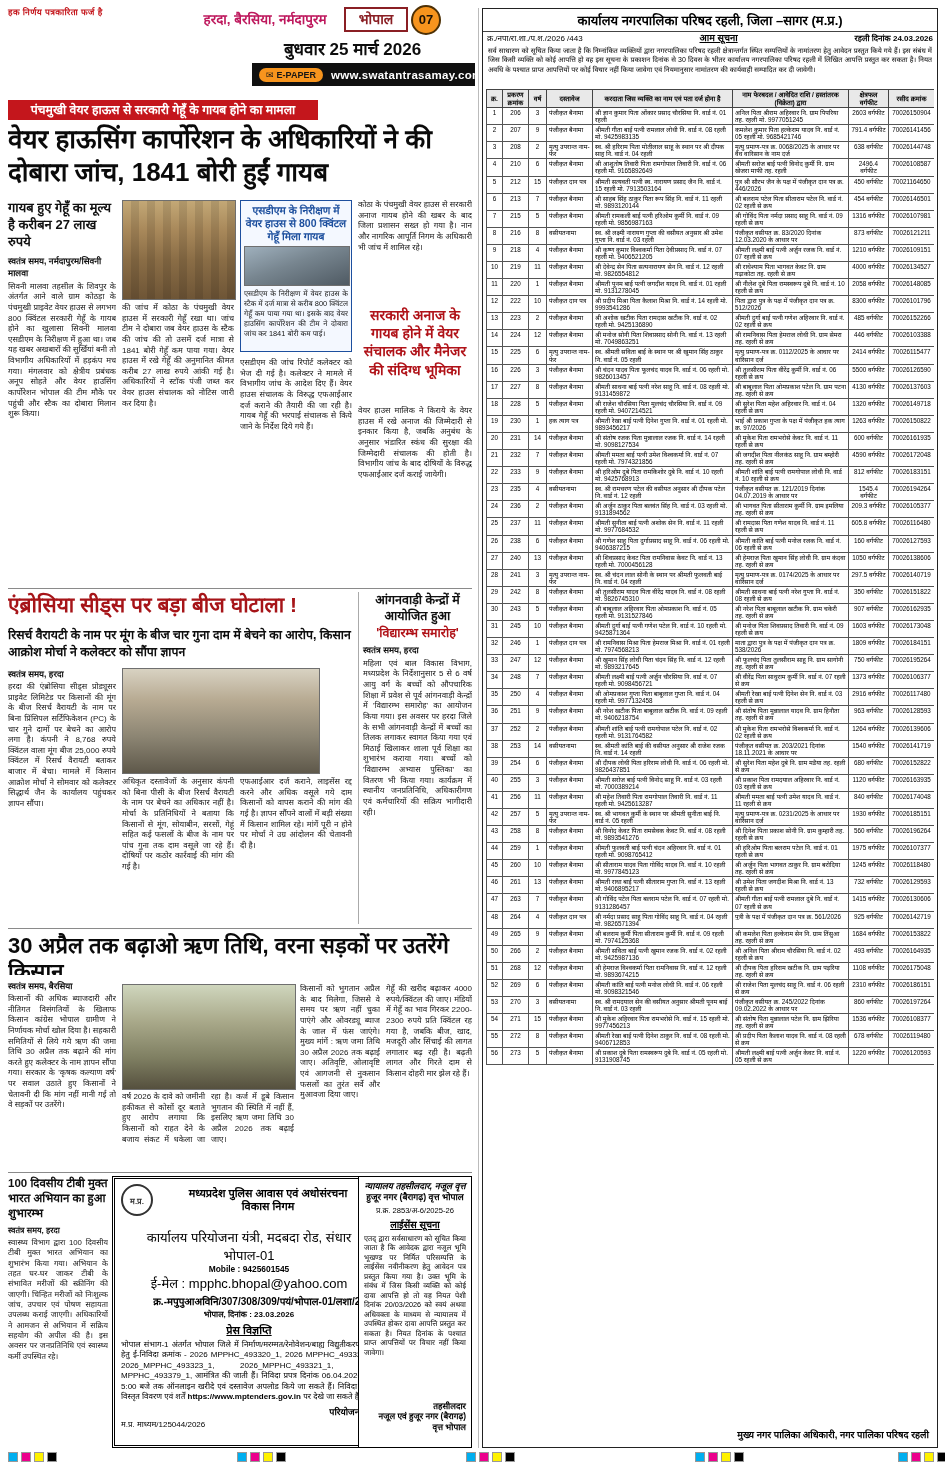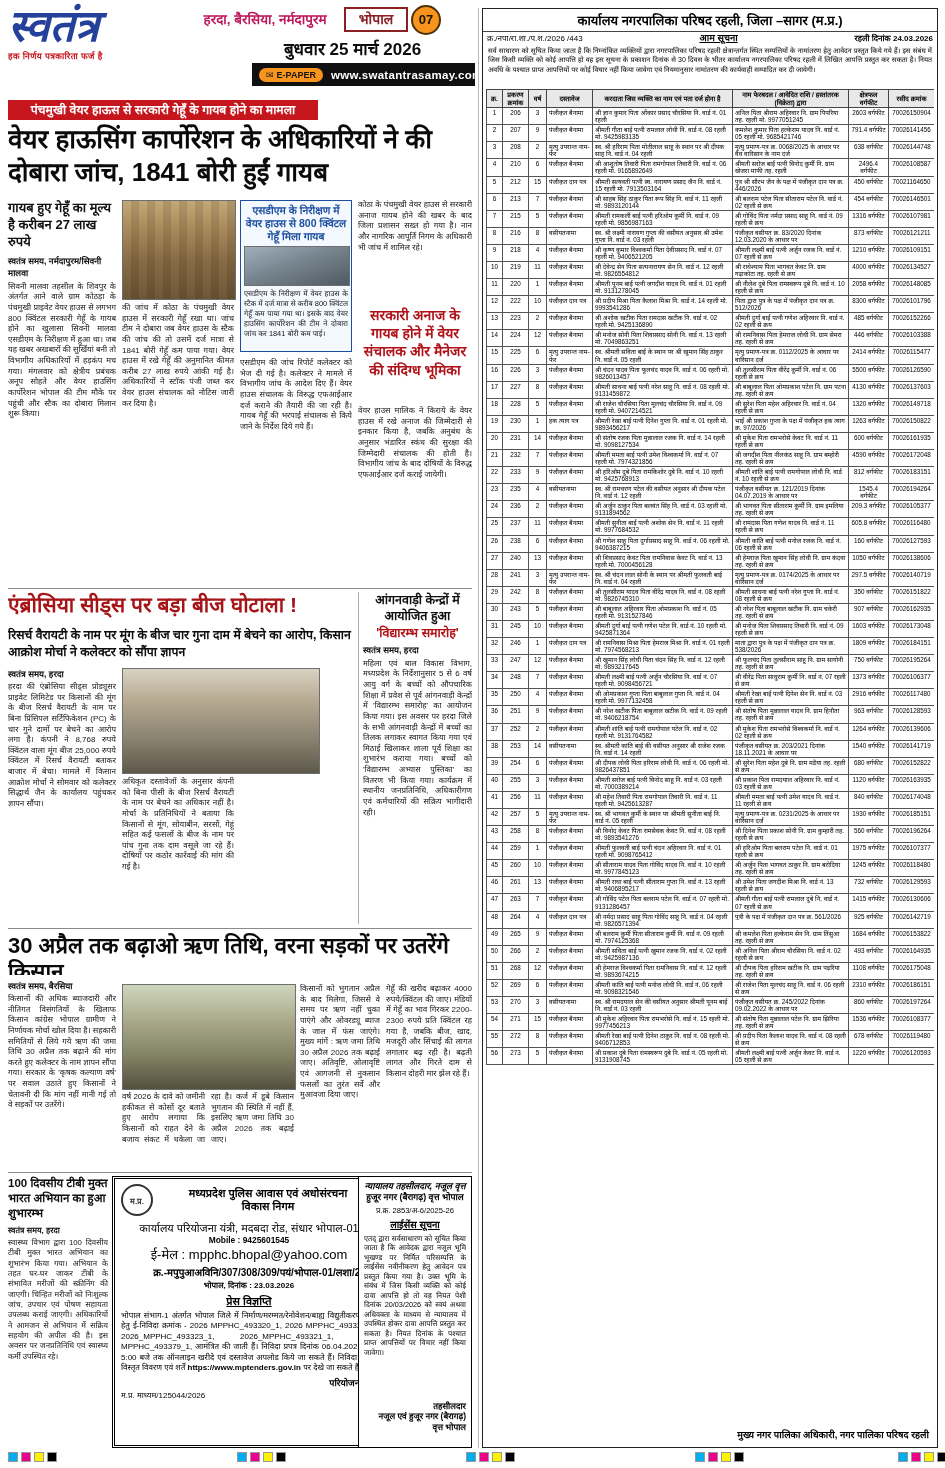--- a/index.html
+++ b/index.html
@@ -25,21 +25,20 @@
   .cellc{text-align:center;}
   .reg{display:flex;gap:3px;}
   .reg span{width:8px;height:8px;display:block;border:0.5px solid #999;}
 </style>
 </head>
 <body>
 
 <div class="page">
 
   <div class="abs" style="left:8px;top:4px;width:240px;height:92px;">
-    <div style="font-family:'DejaVu Serif','Liberation Serif',serif;font-style:italic;font-weight:bold;font-size:44px;color:#24409a;line-height:1;">स्वतंत्र</div>
     <div style="font-size:8.6px;color:#c4161c;font-weight:bold;margin-top:2px;letter-spacing:.4px;">हक निर्णय पत्रकारिता फर्ज है</div>
   </div>
 
   <div class="abs" style="left:190px;top:10px;width:150px;text-align:center;font-weight:bold;font-size:13.5px;color:#be185d;">हरदा, बैरसिया, नर्मदापुरम</div>
 
   <div class="abs" style="left:344px;top:7px;width:60px;height:21px;border:2px solid #8a1f24;text-align:center;font-weight:bold;font-size:14px;color:#8a1f24;line-height:20px;background:#fff;">भोपाल</div>
 
   <div class="abs" style="left:411px;top:5px;width:26px;height:26px;border-radius:50%;background:#f7941d;border:2px solid #4d3005;text-align:center;font-weight:bold;font-size:13px;line-height:25px;color:#1c1205;">07</div>
 
   <div class="abs" style="left:230px;top:37px;width:245px;text-align:center;font-weight:bold;font-size:17px;color:#0d0d0d;">बुधवार 25 मार्च 2026</div>
@@ -79,20 +78,21 @@
   <div class="abs rule" style="left:8px;top:588px;width:464px;height:0;"></div>
 
   <div class="abs" style="left:8px;top:592px;width:344px;height:32px;color:#a61418;font-weight:800;font-size:21px;line-height:1.2;overflow:hidden;">एंब्रोसिया सीड्स पर बड़ा बीज घोटाला !</div>
   <div class="abs" style="left:8px;top:627px;width:344px;height:36px;font-weight:bold;font-size:12.3px;line-height:1.35;color:#0d0d0d;overflow:hidden;">रिसर्च वैरायटी के नाम पर मूंग के बीज चार गुना दाम में बेचने का आरोप, किसान आक्रोश मोर्चा ने कलेक्टर को सौंपा ज्ञापन</div>
   <div class="abs dl" style="left:8px;top:668px;width:108px;">स्वतंत्र समय, हरदा</div>
 
   <div class="abs ph ph-group" style="left:122px;top:668px;width:196px;height:104px;"></div>
 
   <div class="abs bt" style="left:8px;top:682px;width:108px;height:242px;">हरदा की एंब्रोसिया सीड्स प्रोड्यूसर प्राइवेट लिमिटेड पर किसानों की मूंग के बीज रिसर्च वैरायटी के नाम पर बिना प्रिंसिपल सर्टिफिकेशन (PC) के चार गुने दामों पर बेचने का आरोप लगा है। कंपनी ने 8,768 रुपये क्विंटल वाला मूंग बीज 25,000 रुपये क्विंटल में रिसर्च वैरायटी बताकर बाजार में बेचा। मामले में किसान आक्रोश मोर्चा ने सोमवार को कलेक्टर सिद्धार्थ जैन के कार्यालय पहुंचकर ज्ञापन सौंपा।</div>
   <div class="abs bt" style="left:122px;top:777px;width:112px;height:147px;">अधिकृत दस्तावेजों के अनुसार कंपनी को बिना पीसी के बीज रिसर्च वैरायटी के नाम पर बेचने का अधिकार नहीं है। मोर्चा के प्रतिनिधियों ने बताया कि किसानों से मूंग, सोयाबीन, सरसों, गेहूं सहित कई फसलों के बीज के नाम पर पांच गुना तक दाम वसूले जा रहे हैं। दोषियों पर कठोर कार्रवाई की मांग की गई है।</div>
+  <div class="abs bt" style="left:240px;top:777px;width:112px;height:147px;">एफआईआर दर्ज कराने, लाइसेंस रद्द करने और अधिक वसूले गये दाम किसानों को वापस कराने की मांग की गई है। ज्ञापन सौंपने वालों में बड़ी संख्या में किसान शामिल रहे। मांगें पूरी न होने पर मोर्चा ने उग्र आंदोलन की चेतावनी दी है।</div>
 
   <div class="abs" style="left:358px;top:592px;width:114px;height:332px;border-left:1px solid #aaa;padding-left:4px;box-sizing:border-box;">
     <div style="font-weight:bold;font-size:12.5px;line-height:1.3;color:#101010;text-align:center;">आंगनवाड़ी केन्द्रों में आयोजित हुआ</div>
     <div style="font-weight:bold;font-size:12.5px;line-height:1.3;color:#b01218;text-align:center;margin-bottom:3px;">'विद्यारम्भ समारोह'</div>
     <div class="dl" style="margin-bottom:3px;">स्वतंत्र समय, हरदा</div>
     <div class="bt" style="height:252px;">महिला एवं बाल विकास विभाग, मध्यप्रदेश के निर्देशानुसार 5 से 6 वर्ष आयु वर्ग के बच्चों को औपचारिक शिक्षा में प्रवेश से पूर्व आंगनवाड़ी केन्द्रों में 'विद्यारम्भ समारोह' का आयोजन किया गया। इस अवसर पर हरदा जिले के सभी आंगनवाड़ी केन्द्रों में बच्चों का तिलक लगाकर स्वागत किया गया एवं मिठाई खिलाकर शाला पूर्व शिक्षा का शुभारंभ कराया गया। बच्चों को 'विद्यारम्भ अभ्यास पुस्तिका' का वितरण भी किया गया। कार्यक्रम में स्थानीय जनप्रतिनिधि, अधिकारीगण एवं कर्मचारियों की सक्रिय भागीदारी रही।</div>
   </div>
 
   <div class="abs rule" style="left:8px;top:928px;width:464px;height:0;"></div>
 
@@ -115,21 +115,21 @@
   </div>
 
   <div class="abs noticebox" style="left:112px;top:1176px;width:274px;height:272px;box-sizing:border-box;">
     <div style="display:flex;align-items:center;gap:6px;">
       <div style="width:28px;height:28px;border-radius:50%;border:2px solid #333;flex:0 0 auto;display:flex;align-items:center;justify-content:center;font-size:8px;font-weight:bold;color:#333;">म.प्र.</div>
       <div style="flex:1;text-align:center;">
         <div style="font-weight:bold;font-size:11px;line-height:1.2;">मध्यप्रदेश पुलिस आवास एवं अधोसंरचना</div>
         <div style="font-weight:bold;font-size:11px;line-height:1.2;">विकास निगम</div>
       </div>
     </div>
-    <div style="text-align:center;font-size:11px;margin-top:4px;">कार्यालय परियोजना यंत्री, मदबदा रोड, संधार भोपाल-01</div>
+    <div style="text-align:center;font-size:13px;margin-top:12px;">कार्यालय परियोजना यंत्री, मदबदा रोड, संधार भोपाल-01</div>
     <div style="text-align:center;font-size:8.4px;font-weight:bold;">Mobile : 9425601545</div>
     <div style="text-align:center;font-size:13px;">ई-मेल : mpphc.bhopal@yahoo.com</div>
     <div style="text-align:right;font-size:10px;font-weight:bold;margin-top:2px;">क्र.-मपुपुआअविनि/307/308/309/पयं/भोपाल-01/लशा/2026</div>
     <div style="text-align:center;font-size:8px;font-weight:bold;">भोपाल, दिनांक : 23.03.2026</div>
     <div style="text-align:center;font-size:11px;font-weight:bold;text-decoration:underline;margin:3px 0;">प्रेस विज्ञप्ति</div>
     <div style="font-size:8px;line-height:1.3;text-align:justify;">
       <span>भोपाल संभाग-1 अंतर्गत भोपाल जिले में निर्माण/मरम्मत/रेनोवेशन/बाह्य विद्युतीकरण कार्य हेतु ई-निविदा क्रमांक - 2026 MPPHC_493320_1, 2026 MPPHC_493322_1, 2026_MPPHC_493323_1, 2026_MPPHC_493321_1, 2026 MPPHC_493379_1, आमंत्रित की जाती हैं। निविदा प्रपत्र दिनांक 06.04.2026 सायं 5:00 बजे तक ऑनलाइन खरीदे एवं दस्तावेज अपलोड किये जा सकते हैं। निविदा संबंधी विस्तृत विवरण एवं शर्तें</span>
       <span style="font-weight:bold;">https://www.mptenders.gov.in</span>
       <span>पर देखे जा सकते हैं।</span>
     </div>

